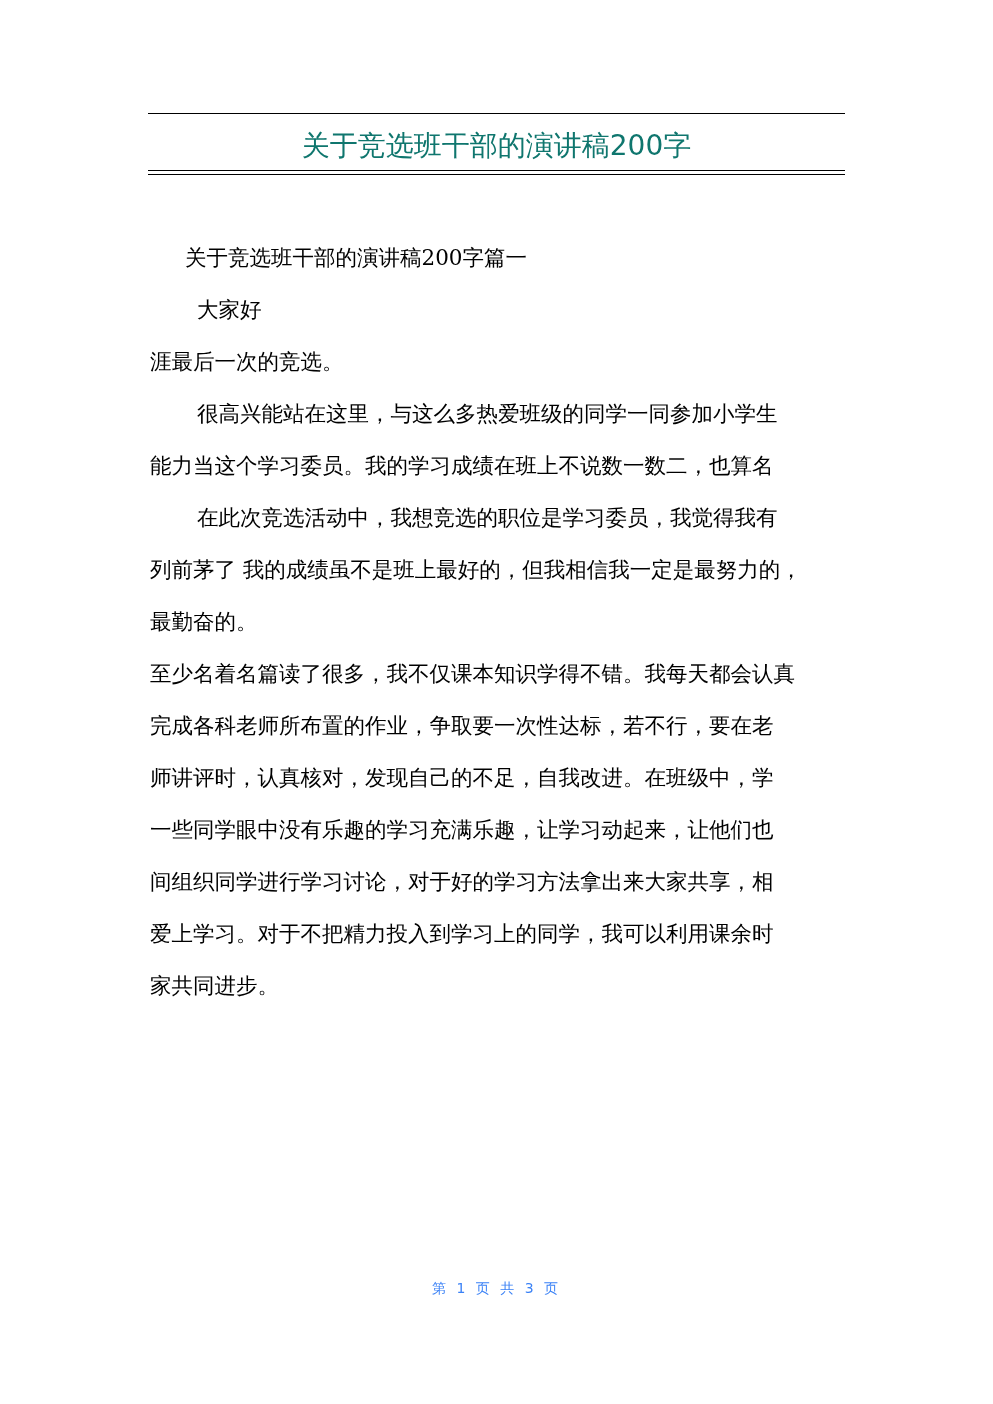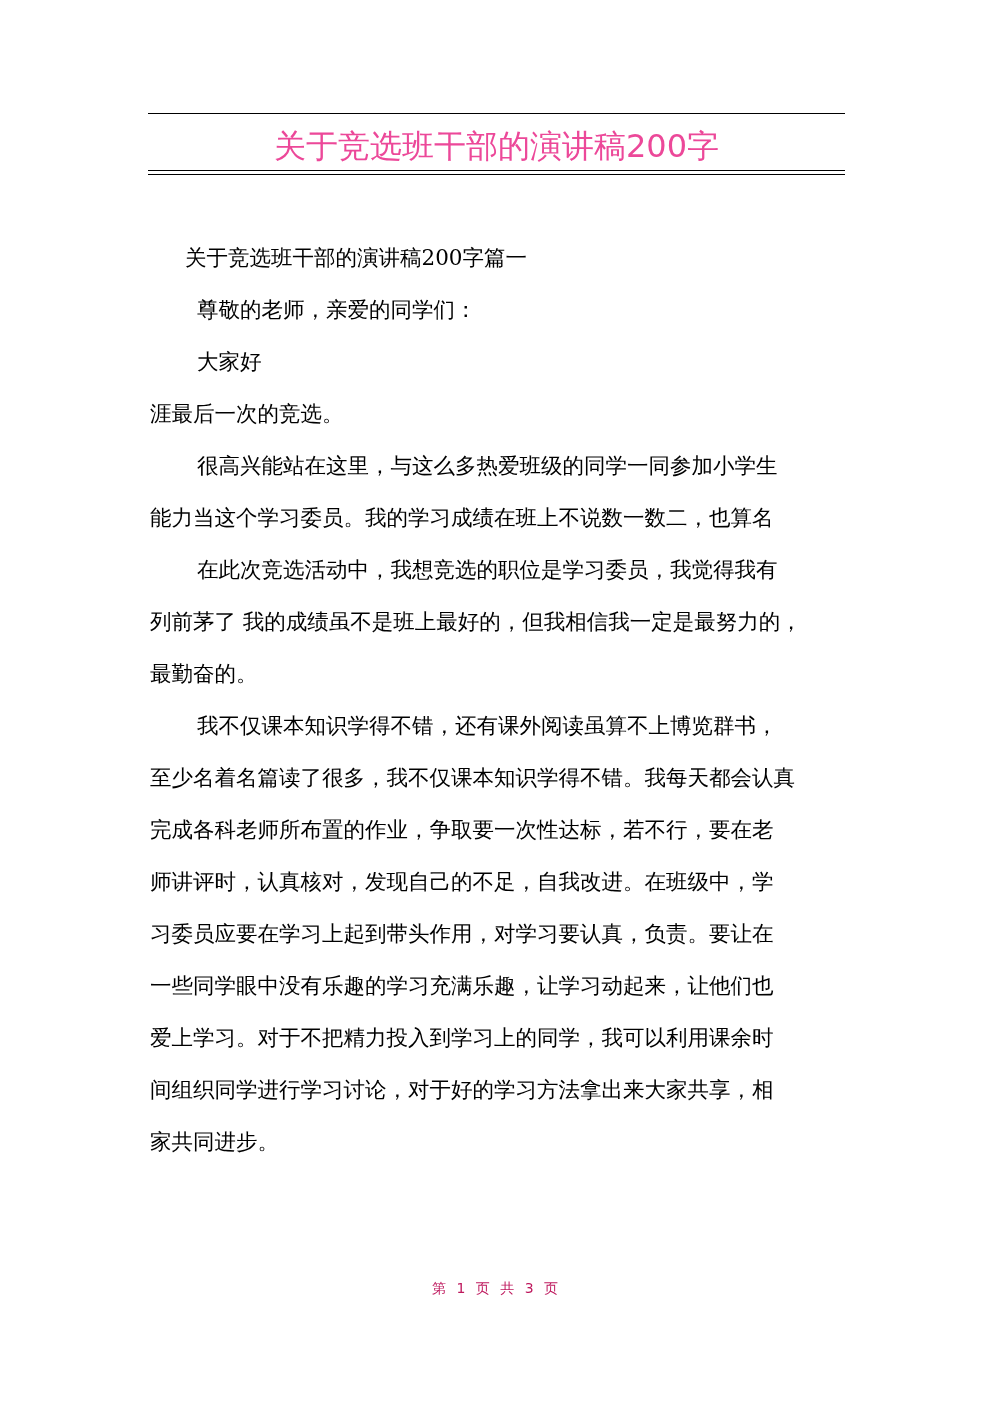--- a/index.html
+++ b/index.html
@@ -38,22 +38,22 @@
     border-top: 1.5px solid #000;
   }
   .doc-title {
     position: absolute;
     left: 148px;
     width: 697px;
     top: 126px;
     height: 40px;
     line-height: 40px;
     text-align: center;
-    font-size: 32px;
-    color: #ec4899;
+    font-size: 28px;
+    color: #0f766e;
     font-family: "DejaVu Sans", "Liberation Sans", sans-serif;
     letter-spacing: 0px;
   }
   .body-text {
     position: absolute;
     left: 150px;
     top: 232px;
     width: 700px;
     font-size: 21.5px;
     line-height: 52px;
@@ -65,47 +65,44 @@
   }
   .indent { padding-left: 47px; }
   .indent-small { padding-left: 35px; }
   .footer {
     position: absolute;
     left: 0;
     width: 993px;
     top: 1280px;
     text-align: center;
     font-size: 14px;
-    color: #be185d;
+    color: #3b82f6;
     font-family: "DejaVu Sans", "Liberation Sans", sans-serif;
     letter-spacing: 3px;
   }
 </style>
 </head>
 <body>
 
 <div class="rule-top"></div>
 <div class="doc-title">关于竞选班干部的演讲稿200字</div>
 <div class="rule-bottom-1"></div>
 <div class="rule-bottom-2"></div>
 
 <div class="body-text">
   <span class="line indent-small">关于竞选班干部的演讲稿200字篇一</span>
-  <span class="line indent">尊敬的老师，亲爱的同学们：</span>
   <span class="line indent">大家好</span>
   <span class="line">涯最后一次的竞选。</span>
   <span class="line indent">很高兴能站在这里，与这么多热爱班级的同学一同参加小学生</span>
   <span class="line">能力当这个学习委员。我的学习成绩在班上不说数一数二，也算名</span>
   <span class="line indent">在此次竞选活动中，我想竞选的职位是学习委员，我觉得我有</span>
   <span class="line">列前茅了  我的成绩虽不是班上最好的，但我相信我一定是最努力的，</span>
   <span class="line">最勤奋的。</span>
-  <span class="line indent">我不仅课本知识学得不错，还有课外阅读虽算不上博览群书，</span>
   <span class="line">至少名着名篇读了很多，我不仅课本知识学得不错。我每天都会认真</span>
   <span class="line">完成各科老师所布置的作业，争取要一次性达标，若不行，要在老</span>
   <span class="line">师讲评时，认真核对，发现自己的不足，自我改进。在班级中，学</span>
-  <span class="line">习委员应要在学习上起到带头作用，对学习要认真，负责。要让在</span>
   <span class="line">一些同学眼中没有乐趣的学习充满乐趣，让学习动起来，让他们也</span>
+  <span class="line">间组织同学进行学习讨论，对于好的学习方法拿出来大家共享，相</span>
   <span class="line">爱上学习。对于不把精力投入到学习上的同学，我可以利用课余时</span>
-  <span class="line">间组织同学进行学习讨论，对于好的学习方法拿出来大家共享，相</span>
   <span class="line">家共同进步。</span>
 </div>
 
 <div class="footer">第 1 页 共 3 页</div>
 
 </body></html>

